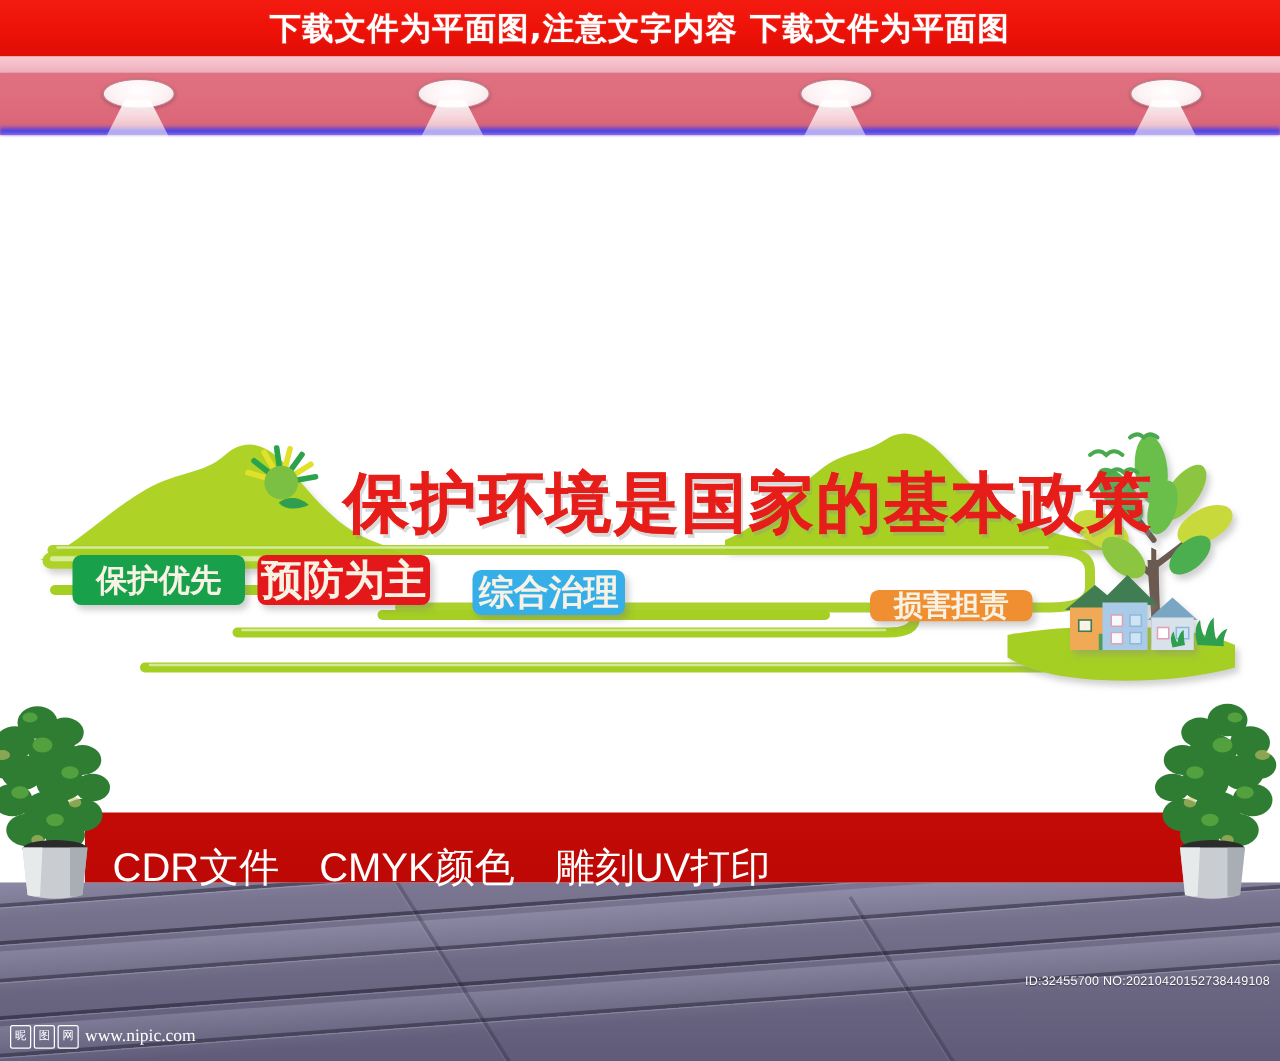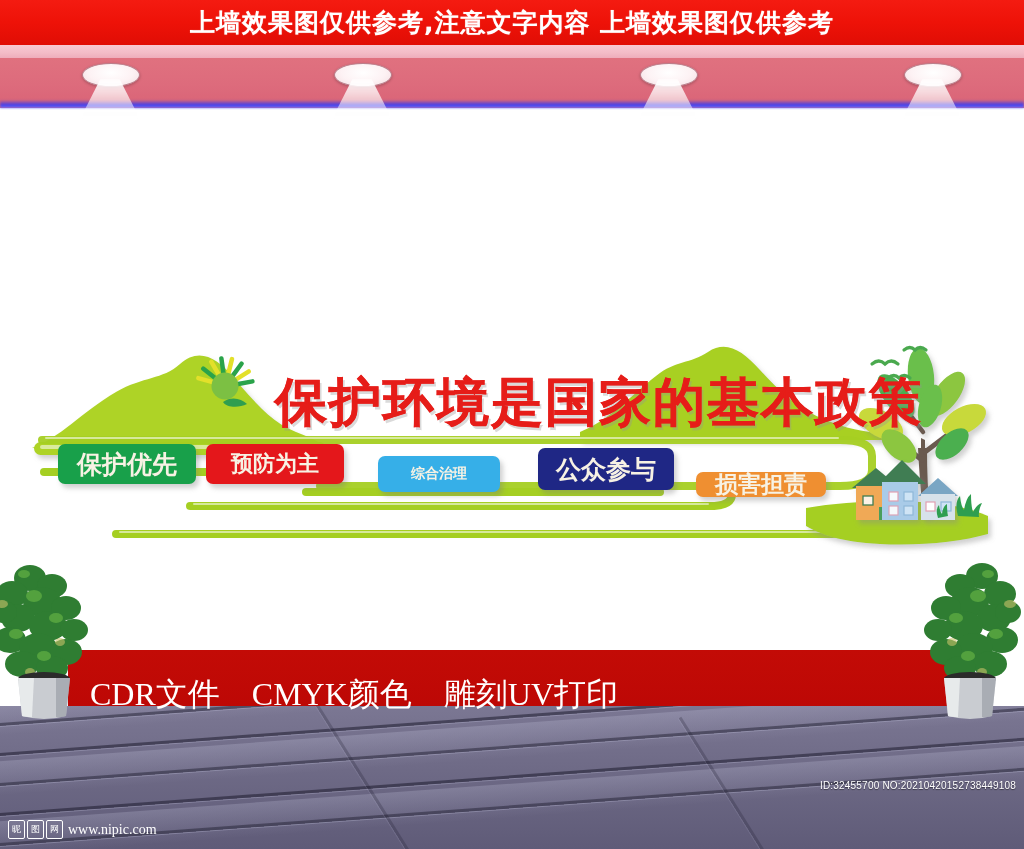--- a/index.html
+++ b/index.html
@@ -76,34 +76,34 @@
 
   .badges{position:absolute;left:14px;top:120px;width:800px;height:70px;}
   .badge{
     position:absolute;display:flex;align-items:center;justify-content:center;
     border-radius:7px;color:#f7f2e4;font-weight:bold;white-space:nowrap;
     font-family:"DejaVu Sans","Liberation Sans",sans-serif;
     box-shadow:3px 4px 5px rgba(120,120,120,.35);
     margin-left:24px;
   }
   .badge-g{left:0px;  top:4px;  width:138px;height:40px;font-size:25px;background:#18a04a;}
-  .badge-r{left:148px;top:4px;  width:138px;height:40px;font-size:22px;background:#e4171b;}
-  .badge-b{left:320px;top:16px; width:122px;height:36px;font-size:14px;background:#36afe8;}
+  .badge-r{left:148px;top:4px;  width:138px;height:40px;font-size:33px;background:#e4171b;}
+  .badge-b{left:320px;top:16px; width:122px;height:36px;font-size:28px;background:#36afe8;}
   .badge-n{left:480px;top:8px;  width:136px;height:42px;font-size:25px;background:#1f2785;}
   .badge-o{left:638px;top:32px; width:130px;height:25px;font-size:23px;background:#ef8f31;}
 
   
   .bottom-strip{
     position:absolute;left:68px;top:650px;width:890px;height:56px;
     background:linear-gradient(180deg,#c30b06 0%,#bd0805 100%);
     z-index:14;display:flex;align-items:center;
   }
   .bottom-strip-text{
     color:#ffffff;font-size:32px;margin-left:22px;white-space:nowrap;
-    font-family:Liberation Serif, serif;
+    font-family:Liberation Sans, sans-serif;
     margin-top:33px;
   }
 
   
   .plant{position:absolute;z-index:20;}
   .plant-left{left:-10px;top:556px;width:112px;height:165px;}
   .plant-right{left:912px;top:556px;width:112px;height:165px;}
   .plant svg{display:block;width:100%;height:100%;}
 
   
@@ -139,21 +139,21 @@
     font-family:"Liberation Sans","DejaVu Sans",sans-serif;
     text-shadow:0 1px 1px rgba(0,0,0,.5);
   }
 </style>
 </head>
 <body>
 
 <div id="stage">
 
   <div class="top-banner">
-    <div class="top-banner-text">上墙效果图仅供参考,注意文字内容  上墙效果图仅供参考</div>
+    <div class="top-banner-text">下载文件为平面图,注意文字内容  下载文件为平面图</div>
   </div>
 
   <div class="ceiling-wrap">
     <div class="ceiling-lip"></div>
     <div class="ceiling-face"></div>
     <div class="downlight" style="left:78px">
         <div class="bulb"></div>
         <div class="cone"></div>
       </div>
     <div class="downlight" style="left:330px">
@@ -283,21 +283,20 @@
     </svg>
 
     <div class="title-zone">
       <div class="main-title">保护环境是国家的基本政策</div>
     </div>
 
     <div class="badges">
       <div class="badge badge-g">保护优先</div>
       <div class="badge badge-r">预防为主</div>
       <div class="badge badge-b">综合治理</div>
-      <div class="badge badge-n">公众参与</div>
       <div class="badge badge-o">损害担责</div>
     </div>
   </div>
 
   <div class="bottom-strip">
     <div class="bottom-strip-text">CDR文件　CMYK颜色　雕刻UV打印</div>
   </div>
 
   <div class="plant plant-left">
     <svg viewBox="0 0 112 165" xmlns="http://www.w3.org/2000/svg">

